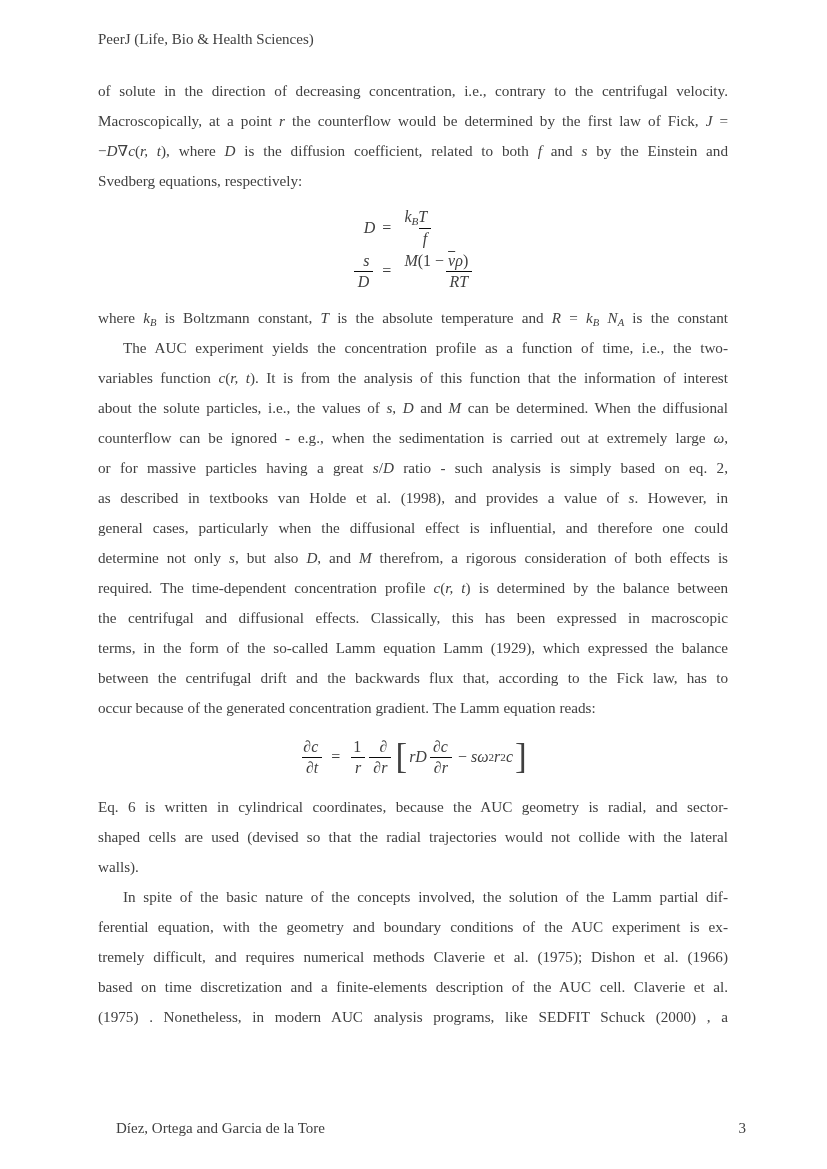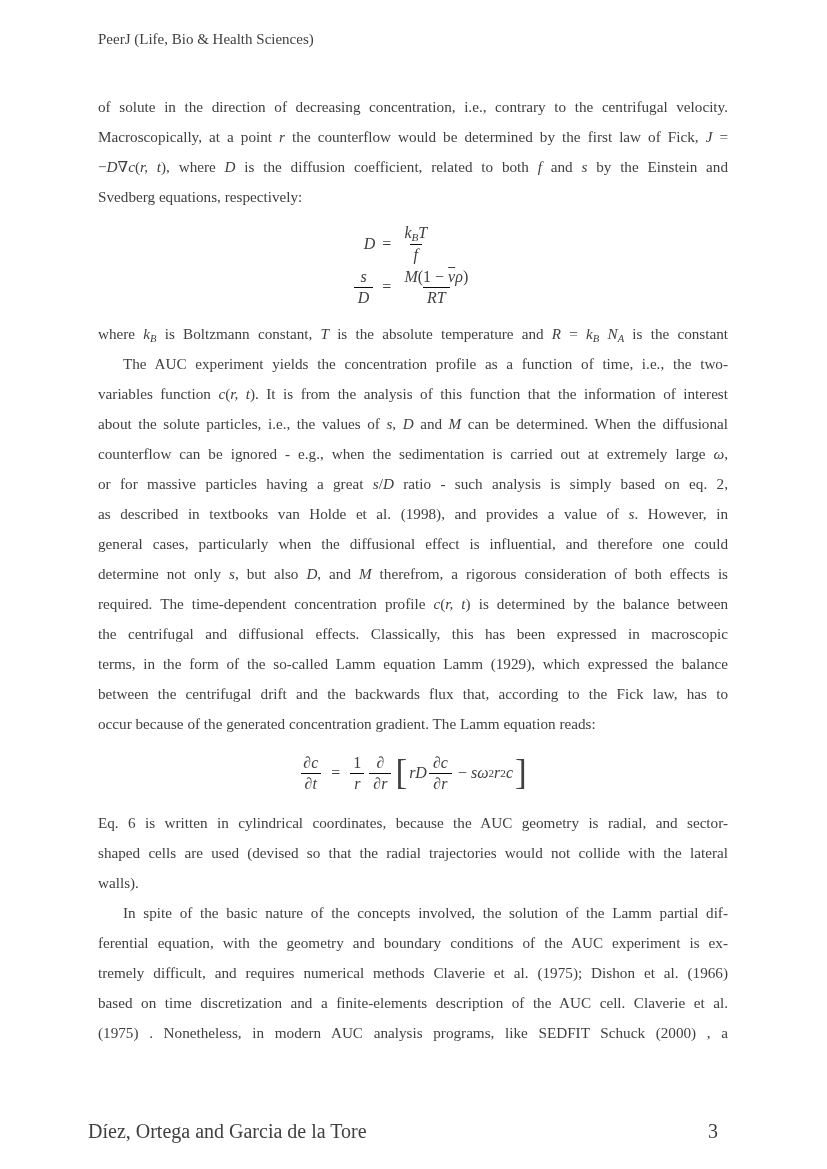--- a/index.html
+++ b/index.html
@@ -5,21 +5,21 @@
   html,body{margin:0;padding:0;background:#e8e8e8;}
   #page{
     width:827px;height:1169px;background:#ffffff;position:relative;
     margin:0 auto;color:#404040;
     font-family:"Liberation Serif","DejaVu Serif",serif;
     font-size:15.2px;
     overflow:hidden;
   }
   .content{position:absolute;left:98px;top:30px;width:630px;}
   .running-head{height:18px;line-height:18px;font-size:15px;}
-  .page-body{margin-top:44px;}
+  .page-body{margin-top:28px;}
   .para{margin:0;}
   .line{
     height:30px;line-height:30px;overflow:hidden;
     text-align:justify;text-align-last:justify;text-justify:inter-word;
   }
   .line.last{text-align-last:left;}
   .indent .line:first-child{text-indent:25px;}
   .it{font-style:italic;}
   .subit{font-style:italic;font-size:0.7em;vertical-align:-0.25em;}
   .sup{font-size:0.7em;vertical-align:0.45em;}
@@ -27,27 +27,27 @@
   
   .eqblock{display:table;margin:8px auto;border-spacing:0 4px;font-size:16px;}
   .eqblock.single{margin:11px auto;}
   .eqrow{display:table-row;}
   .eq-lhs,.eq-mid,.eq-rhs{display:table-cell;vertical-align:middle;}
   .eq-lhs{text-align:right;}
   .eq-mid{padding:0 7px;}
   .eq-rhs{text-align:left;}
   .eqline{display:inline-flex;align-items:center;}
   .eqline > span{white-space:pre;}
-  .frac{display:inline-flex;flex-direction:column;align-items:center;vertical-align:middle;margin:0 2px;}
+  .frac{display:inline-flex;flex-direction:column;align-items:flex-end;vertical-align:middle;margin:0 2px;}
   .frac .num{display:block;padding:0 4px 1px;}
   .frac .den{display:block;padding:1px 4px 0;border-top:1px solid #0a0a0a;}
   .br{font-size:2.2em;font-weight:300;line-height:0;padding:0 2px;}
   .footer{
-    position:absolute;left:88px;top:1120px;width:630px;height:20px;
-    display:flex;justify-content:space-between;align-items:baseline;font-size:20px;gap:8px;
+    position:absolute;left:116px;top:1120px;width:630px;height:20px;
+    display:flex;justify-content:space-between;align-items:baseline;font-size:15px;gap:8px;
   }
 </style>
 </head>
 <body>
 
 <div id="page">
   <div class="content">
     <div class="running-head">PeerJ (Life, Bio &amp; Health Sciences)</div>
     <div class="page-body">
         <div class="para">

